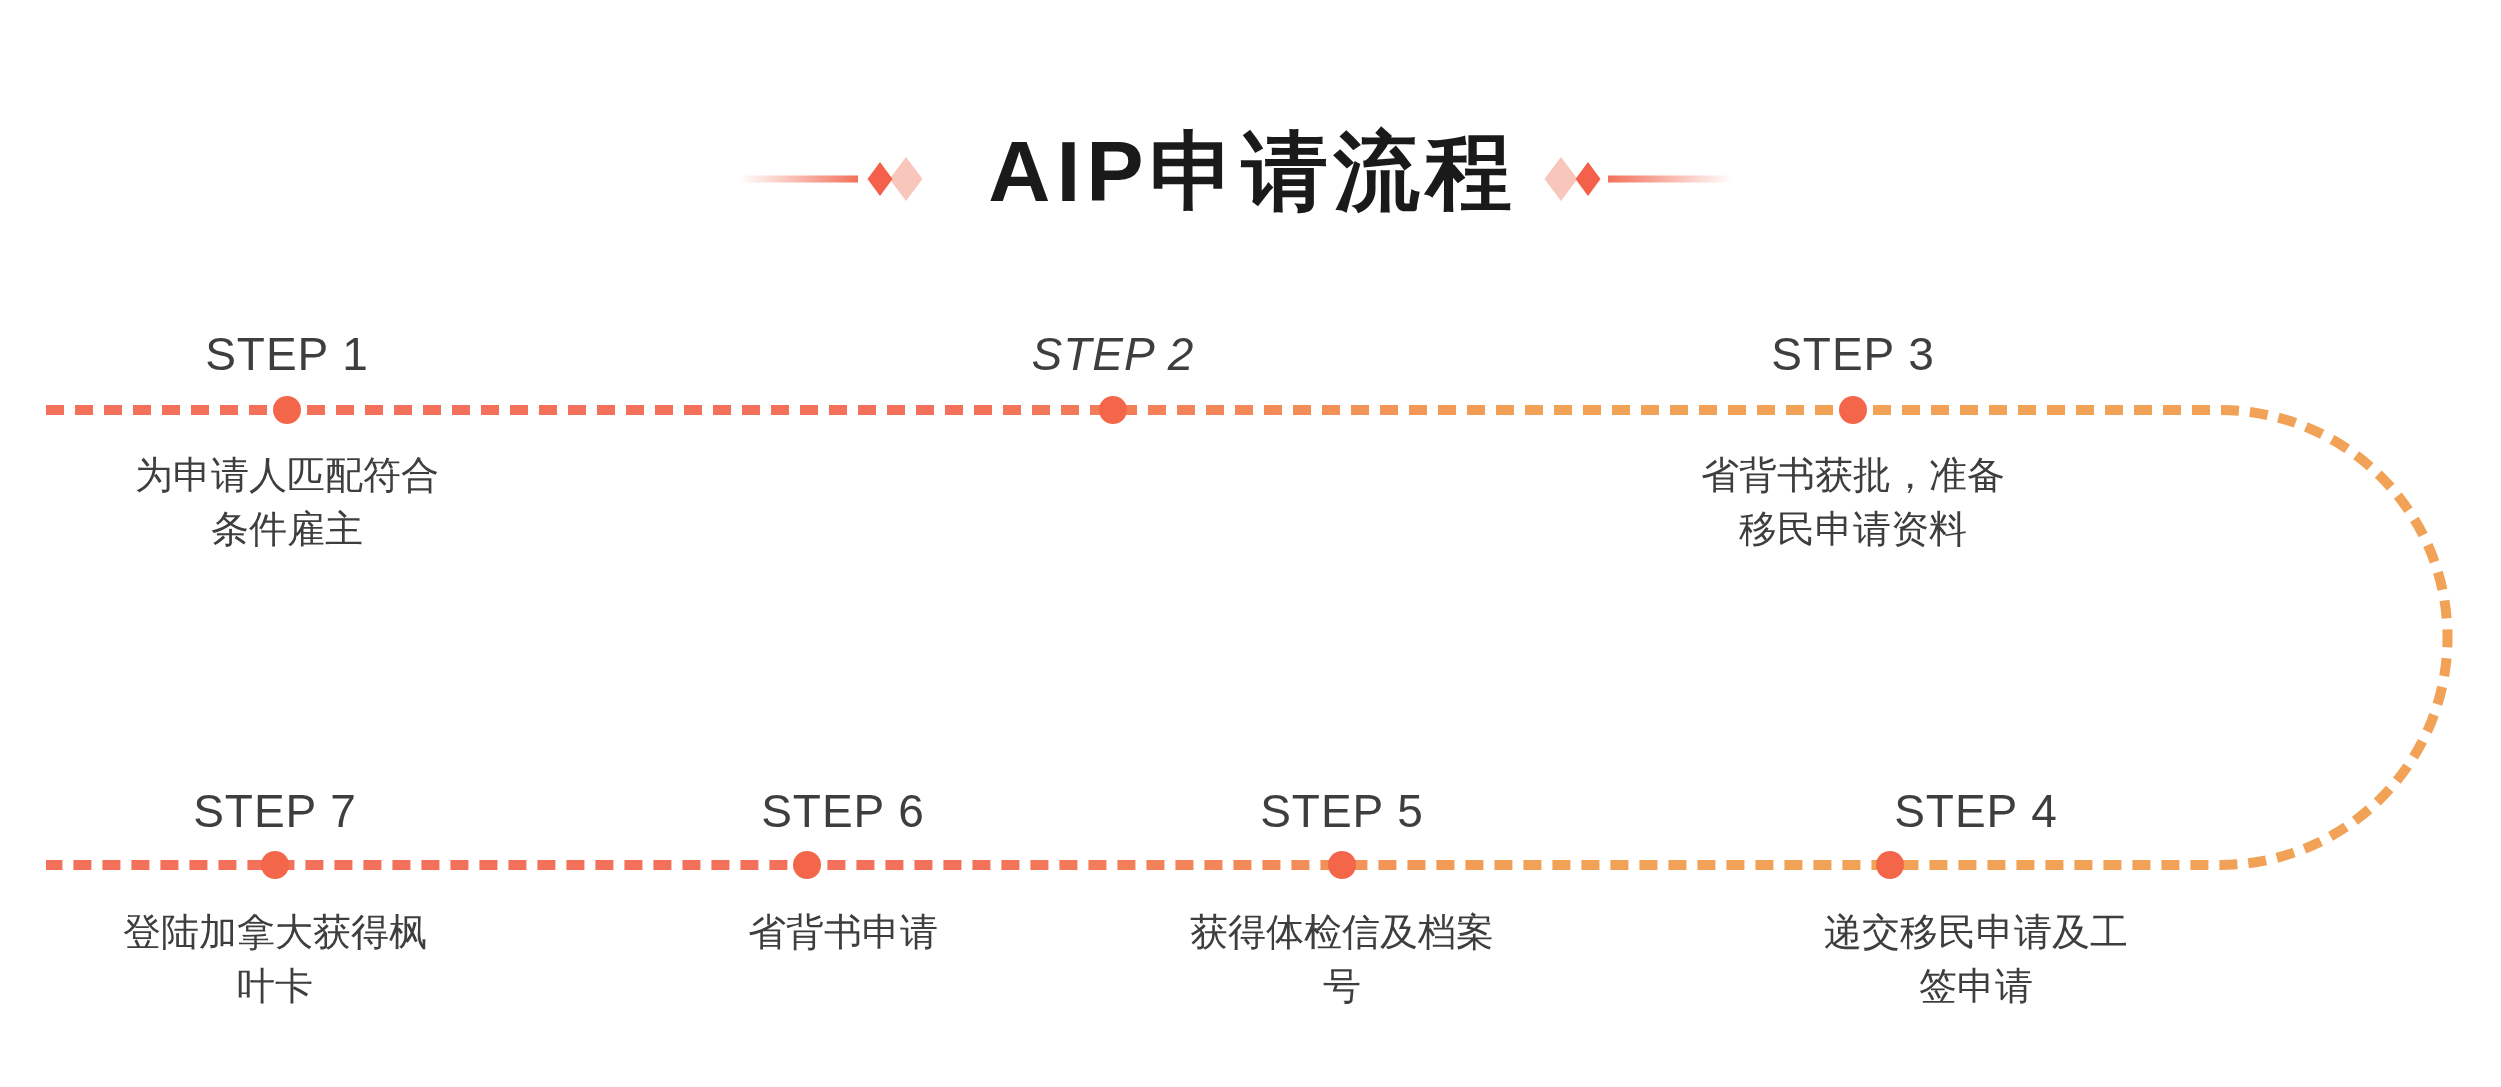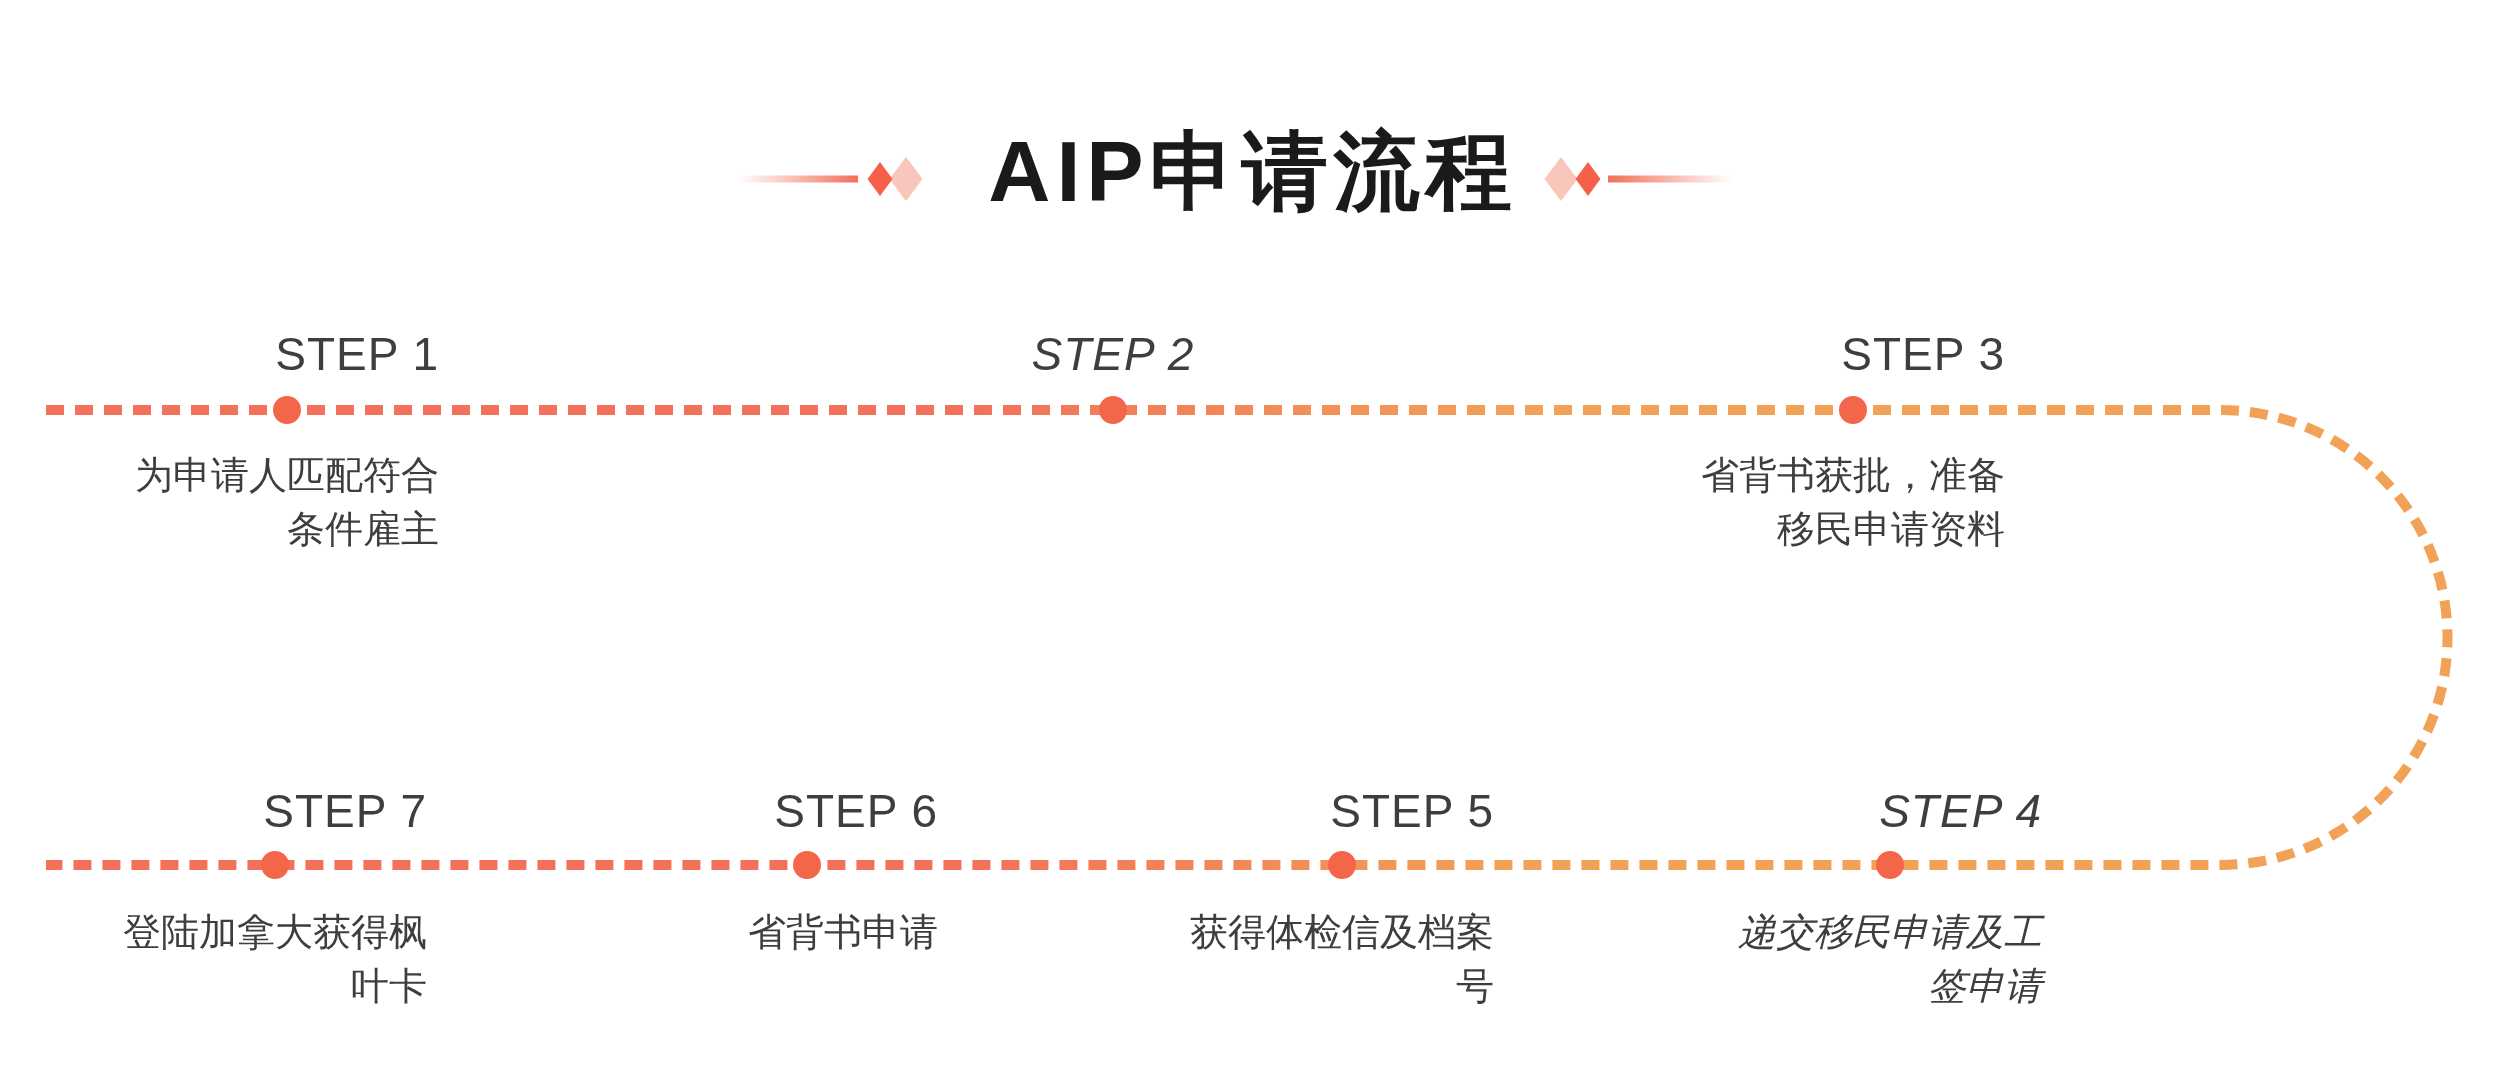--- a/index.html
+++ b/index.html
@@ -44,41 +44,41 @@
     left: 0;
     top: 0;
     width: 2501px;
     height: 1087px;
     pointer-events: none;
   }
   
   .step {
     position: absolute;
     transform: translateX(-50%);
-    text-align: right;
+    text-align: center;
     color: var(--text_dark, #3e3e3e);
   }
   .step-top    { top: 331px; }
   .step-bottom { top: 788px; }
   .step-label {
     font-size: 46px;
     line-height: 46px;
     letter-spacing: 1px;
     white-space: nowrap;
   }
   .step-desc {
     margin-top: 71px;
     font-size: 38px;
     line-height: 54px;
     white-space: pre-line;
   }
   .pos-s1 { left: 287px;  }
   .pos-s2 { left: 1113px; font-style: italic; }
   .pos-s3 { left: 1853px; }
-  .pos-s4 { left: 1890px; font-style: italic; }
+  .pos-s4 { left: 1976px; }
   .pos-s5 { left: 1342px; }
   .pos-s6 { left: 807px; margin-left: 36px;  }
   .pos-s7 { left: 275px;  }
 </style>
 </head>
 <body>
 
 <div class="canvas">
 
   <svg class="decor decor-left" viewBox="0 0 200 44">

